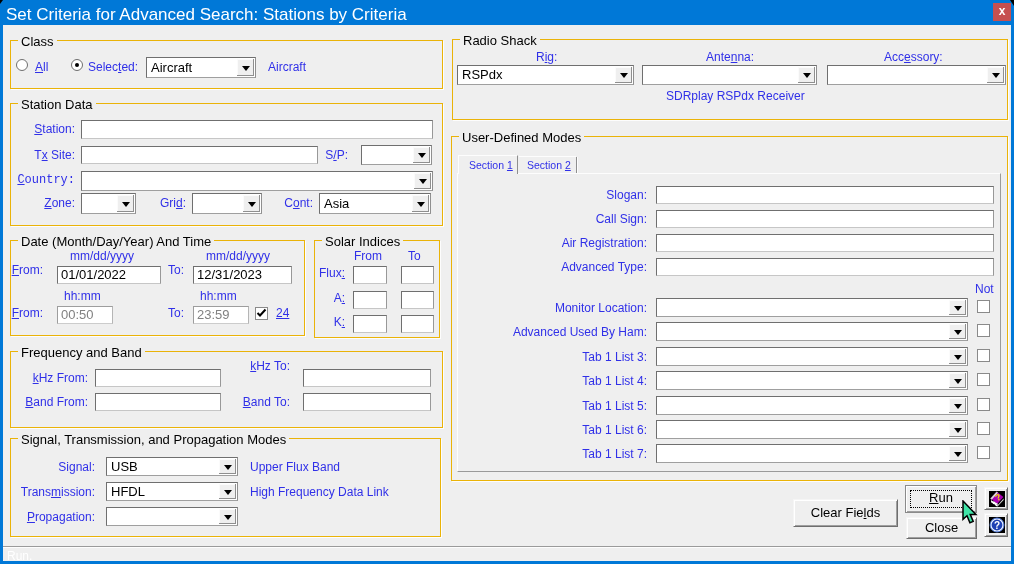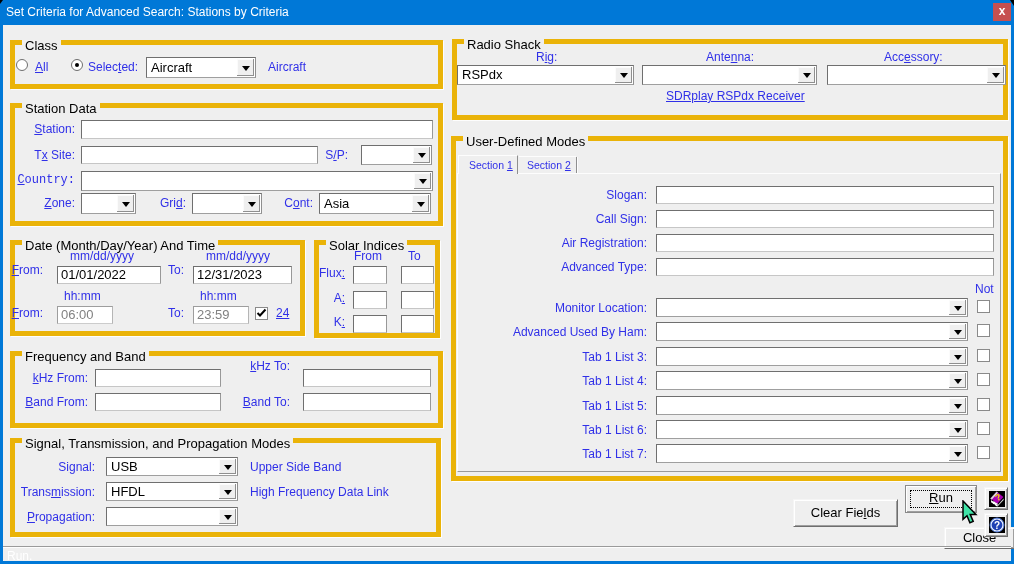--- a/index.html
+++ b/index.html
@@ -1,24 +1,24 @@
 <!DOCTYPE html>
 <html><head>
 <meta charset="utf-8">
 <style>
 * { margin:0; padding:0; box-sizing:border-box; }
 html,body { width:1014px; height:564px; overflow:hidden; }
 body { font-family:"Liberation Sans", sans-serif; position:relative; background:#0078D7; }
 .abs { position:absolute; }
 #client { position:absolute; left:3px; top:25px; width:1008px; height:536px; background:#efefef; }
-#title { position:absolute; left:6px; top:5px; color:#fff; font-size:12px; white-space:nowrap; }
+#title { position:absolute; left:6px; top:5px; color:#fff; font-size:17px; white-space:nowrap; }
 #closebtn { position:absolute; left:993px; top:3px; width:18px; height:18px; background:#c65050; color:#fff; font-size:12px; font-weight:bold; text-align:center; line-height:17px; }
 #blackcorner { position:absolute; right:0; top:0; width:4px; height:6px; background:#000; clip-path:polygon(0 0,100% 0,100% 100%); }
 #blackcornerL { position:absolute; left:0; top:0; width:3px; height:4px; background:#000; clip-path:polygon(0 0,100% 0,0 100%); }
-.grp { position:absolute; border:5px solid #eab308; box-shadow:1px 1px 0 #fdfdfd; }
+.grp { position:absolute; border:1px solid #eab308; box-shadow:1px 1px 0 #fdfdfd; }
 .gt { position:absolute; top:-7px; left:7px; background:#efefef; padding:0 3px; font-size:13px; color:#000; white-space:nowrap; }
 .lbl { position:absolute; font-size:12px; color:#3030e8; white-space:nowrap; }
 .txt { position:absolute; background:#fff; border:1px solid; border-color:#6f6f6f #989898 #c6c6c6 #6f6f6f; font-size:13px; color:#000; padding-left:3px; overflow:hidden; white-space:nowrap; }
 .txt.dis { border-color:#9d9d9d #b5b5b5 #cccccc #9d9d9d; color:#818181; }
 .cb { position:absolute; background:#fff; border:1px solid; border-color:#6f6f6f #8f8f8f #9f9f9f #6f6f6f; font-size:13px; color:#000; padding-left:4px; overflow:hidden; white-space:nowrap; }
 .ar { position:absolute; top:1px; right:1px; bottom:1px; width:17px; background:#efefef; box-shadow:inset -1px -1px 0 #8f8f8f, inset 1px 1px 0 #fbfbfb; }
 .tri { position:absolute; left:50%; top:50%; margin-left:-4px; margin-top:-2px; width:0; height:0; border-left:4px solid transparent; border-right:4px solid transparent; border-top:5px solid #000; }
 .radio { position:absolute; width:12px; height:12px; border-radius:50%; background:#fff; border:1px solid #6f6f6f; }
 .radio.sel::after { content:""; position:absolute; left:3px; top:3px; width:4px; height:4px; border-radius:50%; background:#000; }
 .chk { position:absolute; width:13px; height:13px; background:#fff; border:1px solid #8a8a8a; }
@@ -86,21 +86,21 @@
   </div>
 <div class="lbl" style="left:70px; top:249px;">mm/dd/yyyy</div>
 <div class="lbl" style="left:206px; top:249px;">mm/dd/yyyy</div>
 <div class="lbl" style="right:971px; top:263px;"><u>F</u>rom:</div>
 <div class="txt" style="left:57px; top:266px; width:104px; height:18px; line-height:15px;">01/01/2022</div>
 <div class="lbl" style="right:830px; top:263px;">To:</div>
 <div class="txt" style="left:193px; top:266px; width:99px; height:18px; line-height:15px;">12/31/2023</div>
 <div class="lbl" style="left:64px; top:289px;">hh:mm</div>
 <div class="lbl" style="left:200px; top:289px;">hh:mm</div>
 <div class="lbl" style="right:971px; top:306px;"><u>F</u>rom:</div>
-<div class="txt dis" style="left:57px; top:306px; width:56px; height:18px; line-height:15px;">06:00</div>
+<div class="txt dis" style="left:57px; top:306px; width:56px; height:18px; line-height:15px;">00:50</div>
 <div class="lbl" style="right:830px; top:306px;">To:</div>
 <div class="txt dis" style="left:193px; top:306px; width:56px; height:18px; line-height:15px;">23:59</div>
 <div class="chk" style="left:255px; top:307px;">
     <svg width="11" height="11" viewBox="0 0 11 11" style="position:absolute;left:0;top:0;">
       <path d="M1.5,5 L4,7.5 L9.5,1.5" stroke="#000" stroke-width="2" fill="none"></path>
     </svg>
   </div>
 <div class="lbl" style="left:276px; top:306px;"><u>24</u></div>
 
 <div class="grp" style="left:314px; top:240px; width:126px; height:98px;">
@@ -130,21 +130,21 @@
 <div class="lbl" style="right:724px; top:395px;"><u>B</u>and To:</div>
 <div class="txt" style="left:303px; top:393px; width:128px; height:18px;"></div>
 
 <div class="grp" style="left:10px; top:438px; width:431px; height:99px;">
     <span class="gt">Signal, Transmission, and Propagation Modes</span>
   </div>
 <div class="lbl" style="right:919px; top:460px;">Si<u>g</u>nal:</div>
 <div class="cb" style="left:106px; top:457px; width:132px; height:19px; line-height:17px;">USB<span class="ar">
       <span class="tri"></span>
     </span></div>
-<div class="lbl" style="left:250px; top:460px;">Upper Side Band</div>
+<div class="lbl" style="left:250px; top:460px;">Upper Flux Band</div>
 <div class="lbl" style="right:919px; top:485px;">Trans<u>m</u>ission:</div>
 <div class="cb" style="left:106px; top:482px; width:132px; height:19px; line-height:17px;">HFDL<span class="ar">
       <span class="tri"></span>
     </span></div>
 <div class="lbl" style="left:250px; top:485px;">High Frequency Data Link</div>
 <div class="lbl" style="right:919px; top:510px;"><u>P</u>ropagation:</div>
 <div class="cb" style="left:106px; top:507px; width:132px; height:19px;">
     <span class="ar">
       <span class="tri"></span>
     </span>
@@ -162,21 +162,21 @@
 <div class="cb" style="left:642px; top:65px; width:175px; height:20px;">
     <span class="ar">
       <span class="tri"></span>
     </span>
   </div>
 <div class="cb" style="left:827px; top:65px; width:179px; height:20px;">
     <span class="ar">
       <span class="tri"></span>
     </span>
   </div>
-<div class="lbl" style="left:666px; top:89px;text-decoration:underline;">SDRplay RSPdx Receiver</div>
+<div class="lbl" style="left:666px; top:89px;">SDRplay RSPdx Receiver</div>
 
 <div class="grp" style="left:451px; top:136px; width:557px; height:345px;">
     <span class="gt">User-Defined Modes</span>
   </div>
 
 <div class="abs" style="left:457px; top:173px; width:544px; height:299px; border-top:1px solid #fdfdfd; border-left:1px solid #fdfdfd; border-right:1px solid #9a9a9a; border-bottom:1px solid #9a9a9a;"></div>
 
 <div class="abs" style="left:519px; top:156px; width:57px; height:17px; border-top:1px solid #fdfdfd;"></div>
 
 <div class="abs" style="left:458px; top:155px; width:60px; height:19px; background:#efefef; border-top:1px solid #fdfdfd; border-left:1px solid #fdfdfd; border-right:1px solid #8f8f8f;"></div>
@@ -240,21 +240,21 @@
 <div class="lbl" style="right:367px; top:447px;">Tab 1 List 7:</div>
 <div class="cb" style="left:656px; top:444px; width:312px; height:19px;">
     <span class="ar">
       <span class="tri"></span>
     </span>
   </div>
 <div class="chk" style="left:977px; top:446px;"></div>
 
 <div class="btn" style="left:793px; top:499px; width:105px; height:28px; line-height:26px;">Clear Fie<u>l</u>ds</div>
 <div class="btn" style="left:905px; top:485px; width:72px; height:28px; line-height:24px; border-color:#8a8a8a;"><span class="abs" style="left:4px; top:4px; right:4px; bottom:4px; border:1px dotted #000;"></span><u>R</u>un</div>
-<div class="btn" style="left:944px; top:517px; width:71px; height:22px; line-height:20px;margin-top:10px;">Close</div>
+<div class="btn" style="left:906px; top:517px; width:71px; height:22px; line-height:20px;">Close</div>
 
 <div class="btn" style="left:984px; top:487px; width:24px; height:23px;">
 <svg width="16" height="16" viewBox="0 0 16 16" style="position:absolute; left:4px; top:3px;">
 <rect x="0" y="0" width="16" height="16" fill="#000"></rect>
 <polygon points="2.2,9.2 8.6,14.2 8.6,15.6 6.8,14.9 5.9,13.6 4.2,13.1 3.1,11.8 2.2,11.4" fill="#ffffff"></polygon>
 <polygon points="8.6,14.2 14.6,7.6 14.6,9.0 8.6,15.6" fill="#d9d9d9"></polygon>
 <polygon points="2.2,9.2 4.0,10.7 5.1,9.9 6.9,11.4 7.9,10.6 8.6,11.2 8.6,14.2 2.2,11.0" fill="#ffffff"></polygon>
 <polygon points="7.7,0.4 14.3,6.1 8.4,12.8 1.3,7.4" fill="#aa00b4"></polygon>
 <polygon points="1.3,7.4 7.7,0.4 8.9,1.4 2.7,8.4" fill="#b9b9b9"></polygon>
 <polygon points="2.0,7.9 7.9,1.2 8.5,1.7 2.7,8.4" fill="#eeeeee"></polygon>

